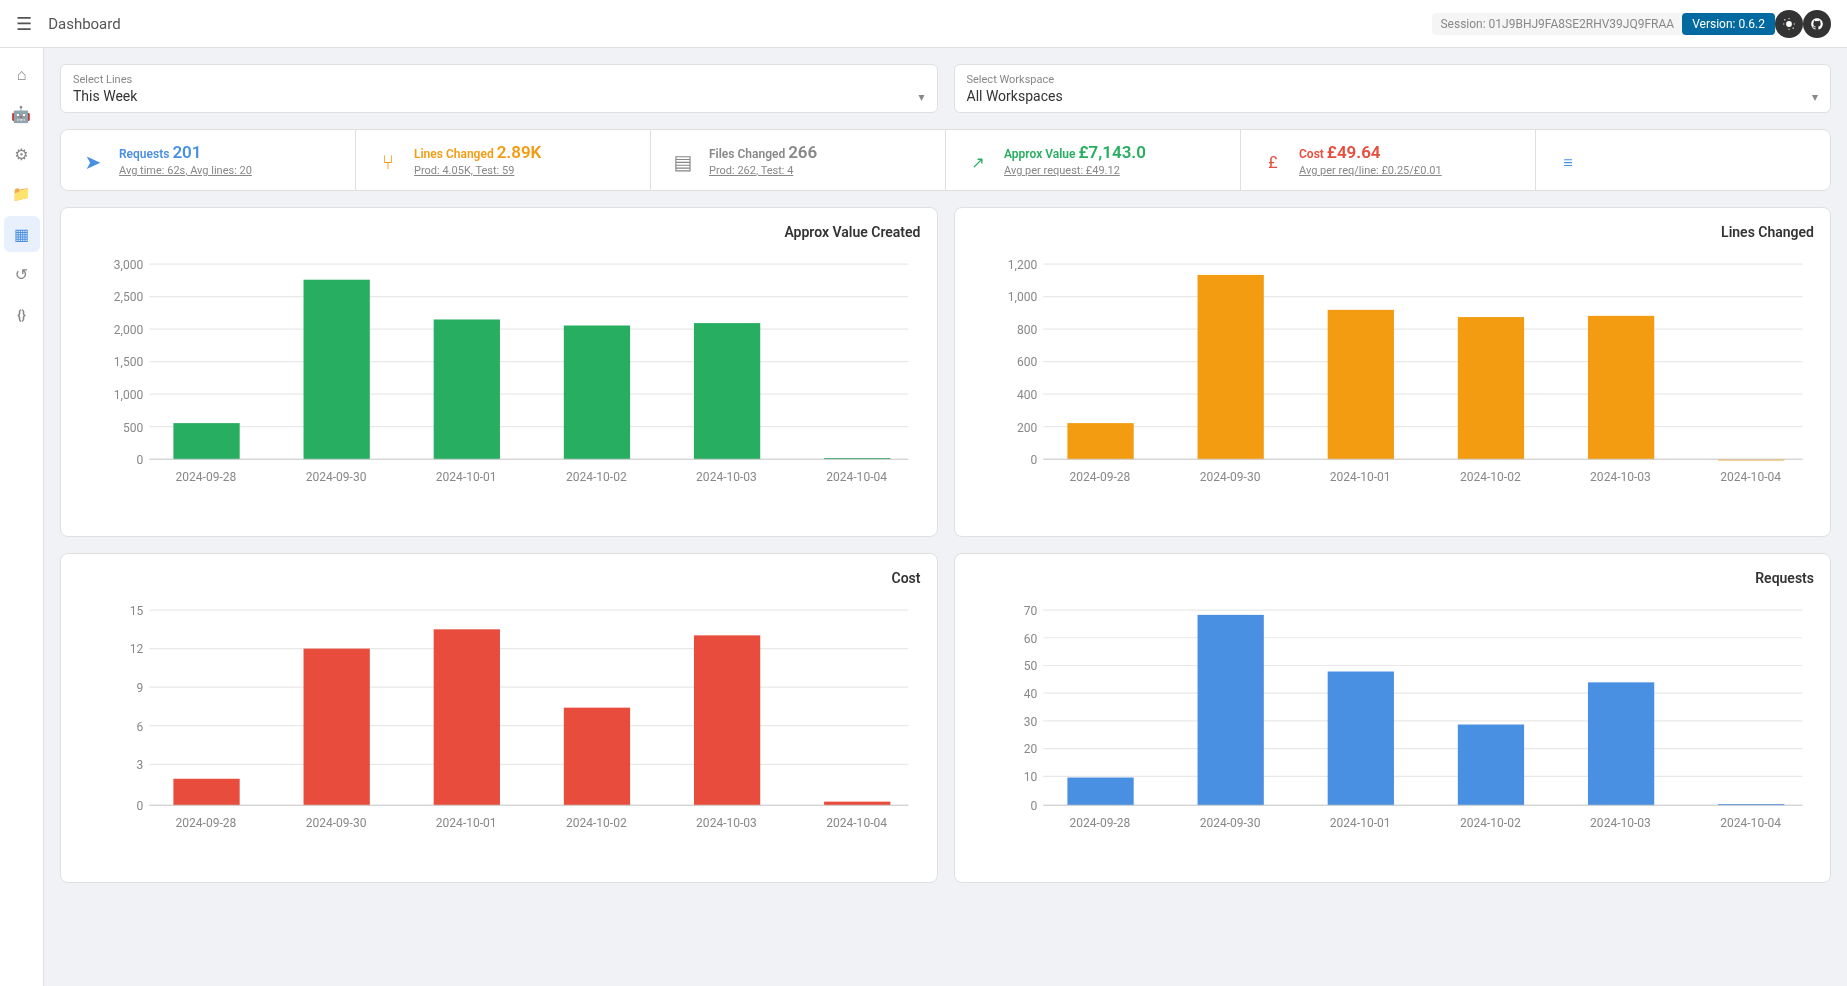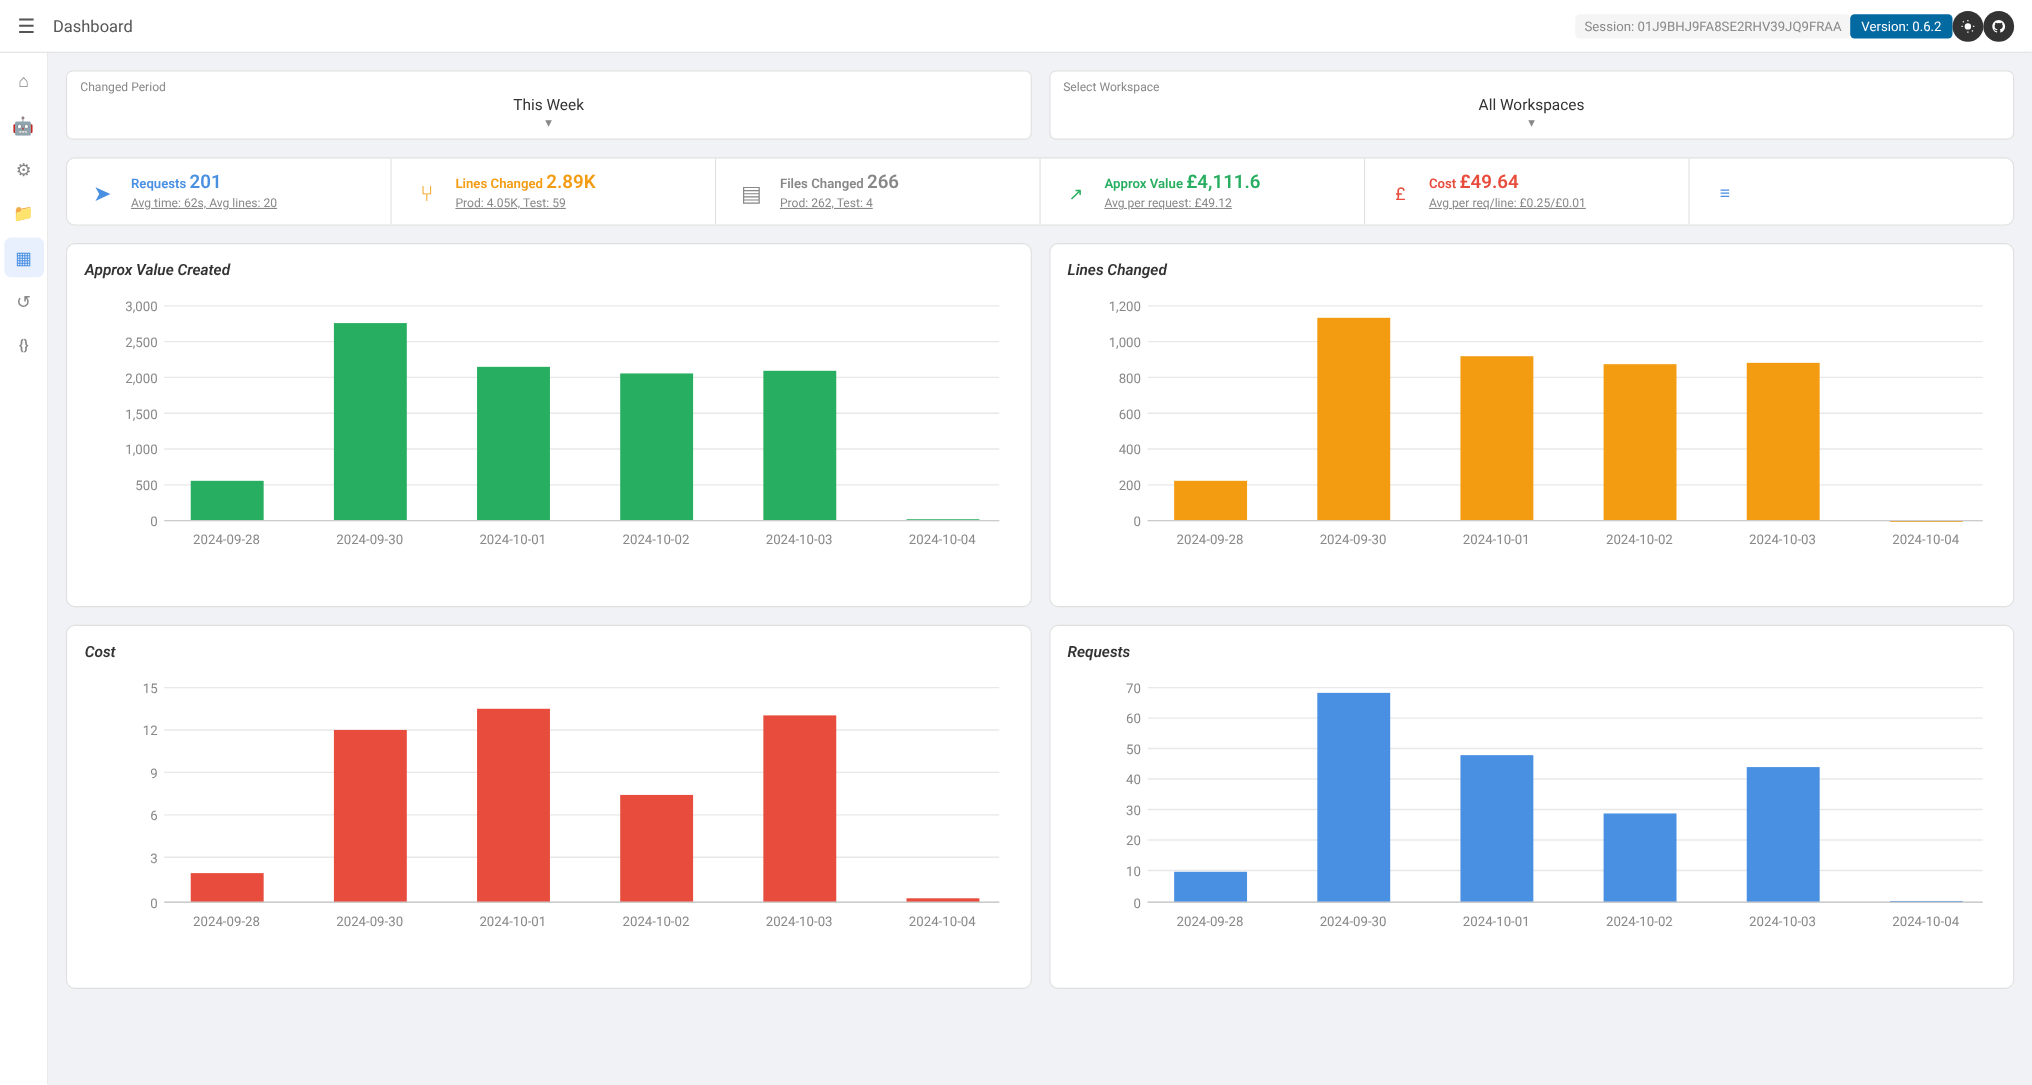--- a/index.html
+++ b/index.html
@@ -21,21 +21,21 @@
     .sidebar-item { width: 36px; height: 36px; display: flex; align-items: center; justify-content: center; border-radius: 6px; cursor: pointer; color: #888; font-size: 18px; }
     .sidebar-item.active { background: #e8f0fe; color: #4a90e2; }
 
     
     .main { margin-top: 48px; margin-left: 44px; padding: 16px; min-height: calc(100vh - 48px); }
 
     
     .filter-row { display: flex; gap: 16px; margin-bottom: 16px; }
     .filter-select { flex: 1; background: #fff; border: 1px solid #e0e0e0; border-radius: 6px; padding: 8px 12px; }
     .filter-label { font-size: 11px; color: #888; margin-bottom: 2px; }
-    .filter-value { font-size: 14px; color: #333; display: flex; align-items: center; justify-content: space-between; flex-direction: column; }
+    .filter-value { font-size: 14px; color: #333; display: flex; align-items: flex-end; justify-content: space-between; }
     .filter-value .arrow { color: #888; font-size: 12px; }
 
     
     .stats-row { display: flex; gap: 0; margin-bottom: 16px; background: #fff; border: 1px solid #e0e0e0; border-radius: 8px; overflow: hidden; }
     .stat-card { flex: 1; padding: 12px 16px; border-right: 1px solid #e0e0e0; display: flex; align-items: flex-start; gap: 10px; }
     .stat-card:last-child { border-right: none; }
     .stat-icon { width: 32px; height: 32px; display: flex; align-items: center; justify-content: center; font-size: 20px; margin-top: 4px; }
     .stat-content { flex: 1; }
     .stat-title { font-size: 12px; color: #888; }
     .stat-title span.highlight { font-weight: 600; }
@@ -43,21 +43,21 @@
     .stat-subtitle { font-size: 11px; color: #888; margin-top: 2px; text-decoration: underline; }
     .blue { color: #4a90e2; }
     .orange { color: #f39c12; }
     .gray { color: #888; }
     .green { color: #27ae60; }
     .red { color: #e74c3c; }
 
     
     .charts-grid { display: grid; grid-template-columns: 1fr 1fr; gap: 16px; }
     .chart-card { background: #fff; border: 1px solid #e0e0e0; border-radius: 8px; padding: 16px; }
-    .chart-title { text-align: left; font-size: 14px; font-weight: 600; margin-bottom: 12px; color: #333; font-style: italic; }
+    .chart-title { text-align: right; font-size: 14px; font-weight: 600; margin-bottom: 12px; color: #333; }
 
     
     .chart-container { width: 100%; }
     svg text { font-family: -apple-system, BlinkMacSystemFont, 'Segoe UI', Roboto, sans-serif; }
   </style>
 </head>
 <body>
 
 <header class="header">
   <div class="header-left">
@@ -93,21 +93,21 @@
   <div class="sidebar-item" style="font-size:15px;">📁</div>
   <div class="sidebar-item active" style="font-size:16px;">▦</div>
   <div class="sidebar-item" style="font-size:16px;">↺</div>
   <div class="sidebar-item" style="font-size:13px; font-weight:600;">{}</div>
 </nav>
 
 <main class="main">
 
   <div class="filter-row">
     <div class="filter-select">
-      <div class="filter-label">Changed Period</div>
+      <div class="filter-label">Select Lines</div>
       <div class="filter-value">
         <span>This Week</span>
         <span class="arrow">▾</span>
       </div>
     </div>
     <div class="filter-select">
       <div class="filter-label">Select Workspace</div>
       <div class="filter-value">
         <span>All Workspaces</span>
         <span class="arrow">▾</span>
@@ -148,21 +148,21 @@
         </div>
         <div class="stat-subtitle">Prod: 262, Test: 4</div>
       </div>
     </div>
 
     <div class="stat-card">
       <div class="stat-icon green" style="font-size:16px;">↗</div>
       <div class="stat-content">
         <div>
           <span class="stat-title"><span class="highlight green">Approx Value </span></span>
-          <span class="stat-value green">£4,111.6</span>
+          <span class="stat-value green">£7,143.0</span>
         </div>
         <div class="stat-subtitle">Avg per request: £49.12</div>
       </div>
     </div>
 
     <div class="stat-card">
       <div class="stat-icon red" style="font-size:16px;">£</div>
       <div class="stat-content">
         <div>
           <span class="stat-title"><span class="highlight red">Cost </span></span>

